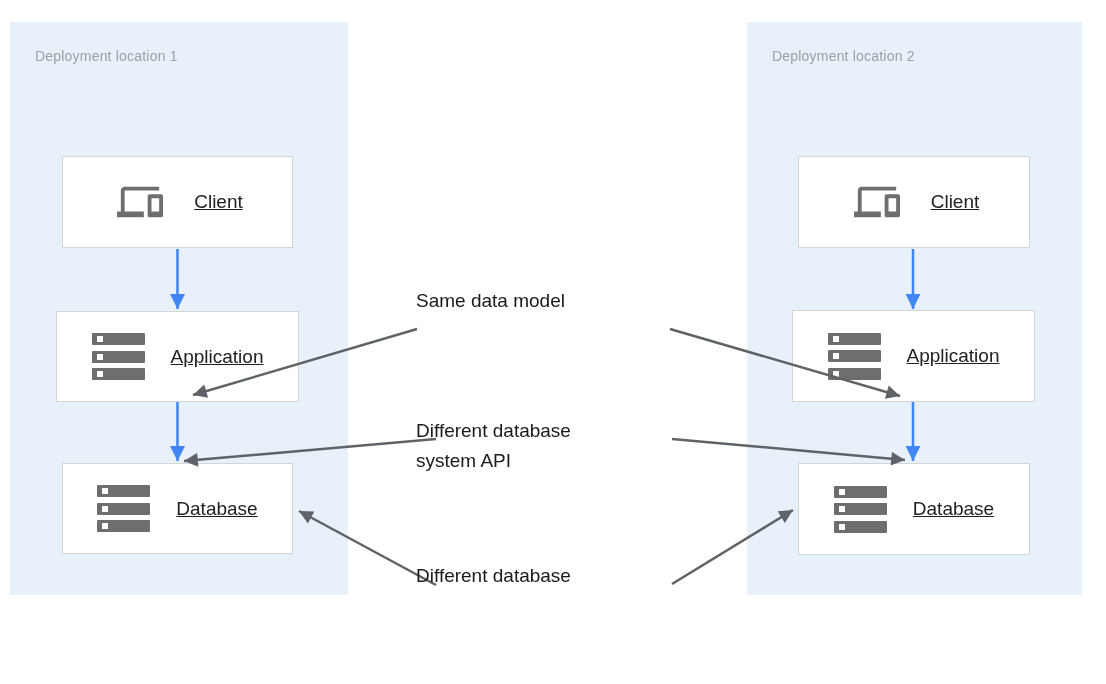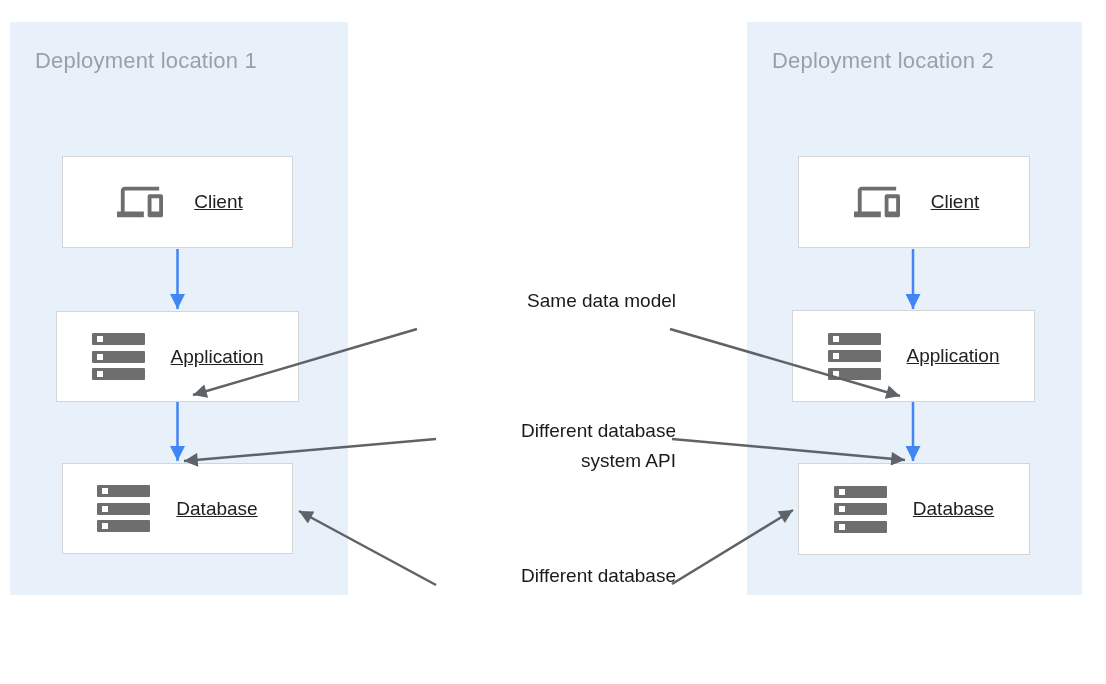--- a/index.html
+++ b/index.html
@@ -23,21 +23,21 @@
     overflow:hidden;
   }
   .zone{
     position:absolute;
     background:var(--zone-bg);
   }
   .zone-1{left:10px;top:22px;width:338px;height:573px;}
   .zone-2{left:747px;top:22px;width:335px;height:573px;}
   .zone-title{
     position:absolute;left:25px;top:26px;
-    font-size:22px;color:var(--zone-title);
+    font-size:14px;color:var(--zone-title);
     letter-spacing:.2px;
     white-space:nowrap;
   }
   .node{
     position:absolute;
     background:var(--node-bg);
     border:1px solid var(--node-border);
     display:flex;align-items:center;justify-content:center;
     gap:26px;
     font-size:19px;color:var(--node-label);
@@ -67,21 +67,21 @@
   .arrow-layer{
     position:absolute;left:0;top:0;width:1106px;height:684px;
     pointer-events:none;
   }
   .flow{stroke:var(--flow-arrow);stroke-width:2.5;}
   .callout{stroke:var(--callout-arrow);stroke-width:2.5;}
   #head-blue path{fill:var(--flow-arrow);}
   #head-gray path{fill:var(--callout-arrow);}
   .ann{
     position:absolute;width:260px;
-    text-align:right;
+    text-align:left;
     font-size:19px;line-height:30px;
     color:var(--annotation-text);
   }
   .ann-1{left:416px;top:286px;}
   .ann-2{left:416px;top:416px;}
   .ann-3{left:416px;top:561px;}
 </style>
 </head>
 <body>
 

